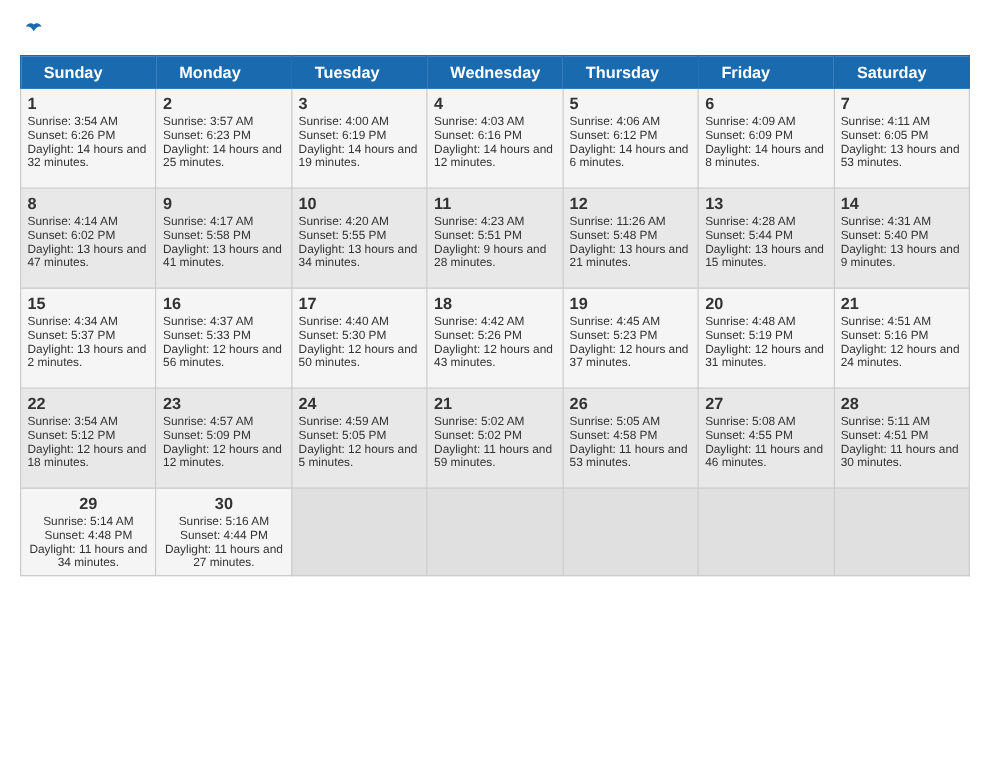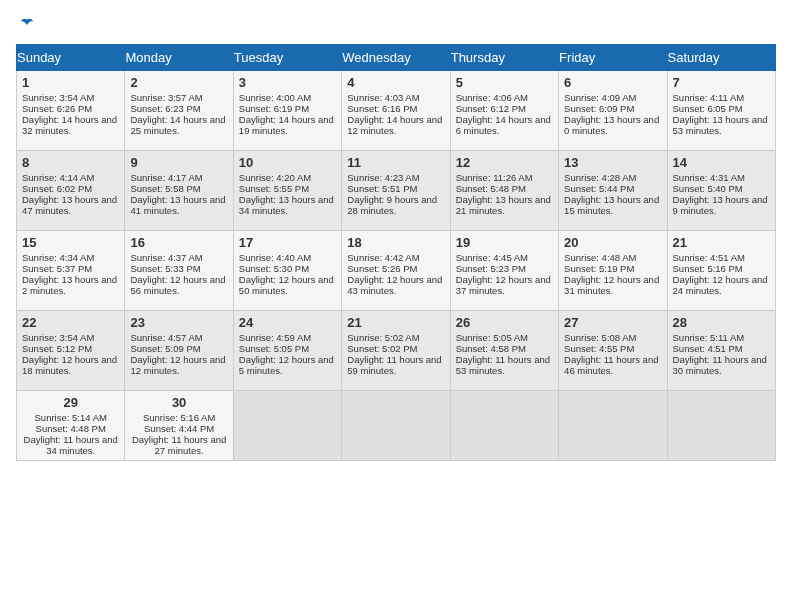--- a/index.html
+++ b/index.html
@@ -55,23 +55,23 @@
     }
     .calendar-table {
       width: 100%;
       border-collapse: collapse;
       table-layout: fixed;
     }
     .calendar-table th {
       background-color: #1a6ab0;
       color: #fff;
       text-align: left;
-      padding: 5px 0;
+      padding: 5px 18px;
       font-size: 13px;
-      font-weight: normal;
+      font-weight: bold;
       border: 1px solid #1a6ab0;
     }
     .calendar-table td {
       vertical-align: top;
       padding: 4px 5px;
       font-size: 9.5px;
       color: #333;
       border: 1px solid #ccc;
       background: #fff;
       height: 80px;
@@ -157,21 +157,21 @@
           <td>
         <span class="day-num">5</span>
         <span>Sunrise: 4:06 AM</span><br>
         <span>Sunset: 6:12 PM</span><br>
         <span>Daylight: 14 hours and 6 minutes.</span>
       </td>
           <td>
         <span class="day-num">6</span>
         <span>Sunrise: 4:09 AM</span><br>
         <span>Sunset: 6:09 PM</span><br>
-        <span>Daylight: 13 hours and 0 minutes.</span>
+        <span>Daylight: 14 hours and 8 minutes.</span>
       </td>
           <td>
         <span class="day-num">7</span>
         <span>Sunrise: 4:11 AM</span><br>
         <span>Sunset: 6:05 PM</span><br>
         <span>Daylight: 13 hours and 53 minutes.</span>
       </td>
         </tr>
         <tr>
           <td>

